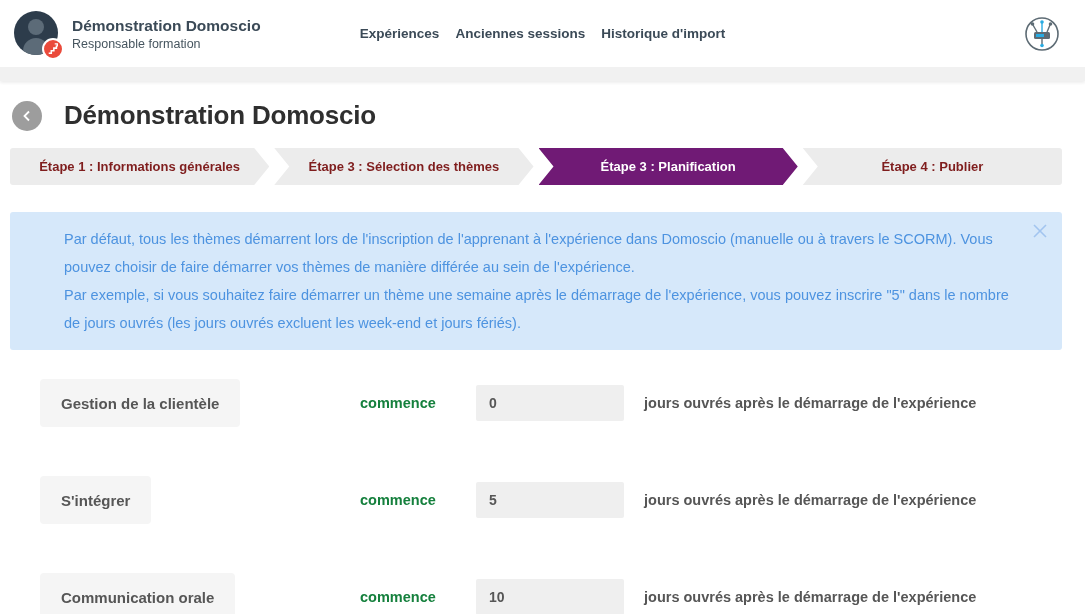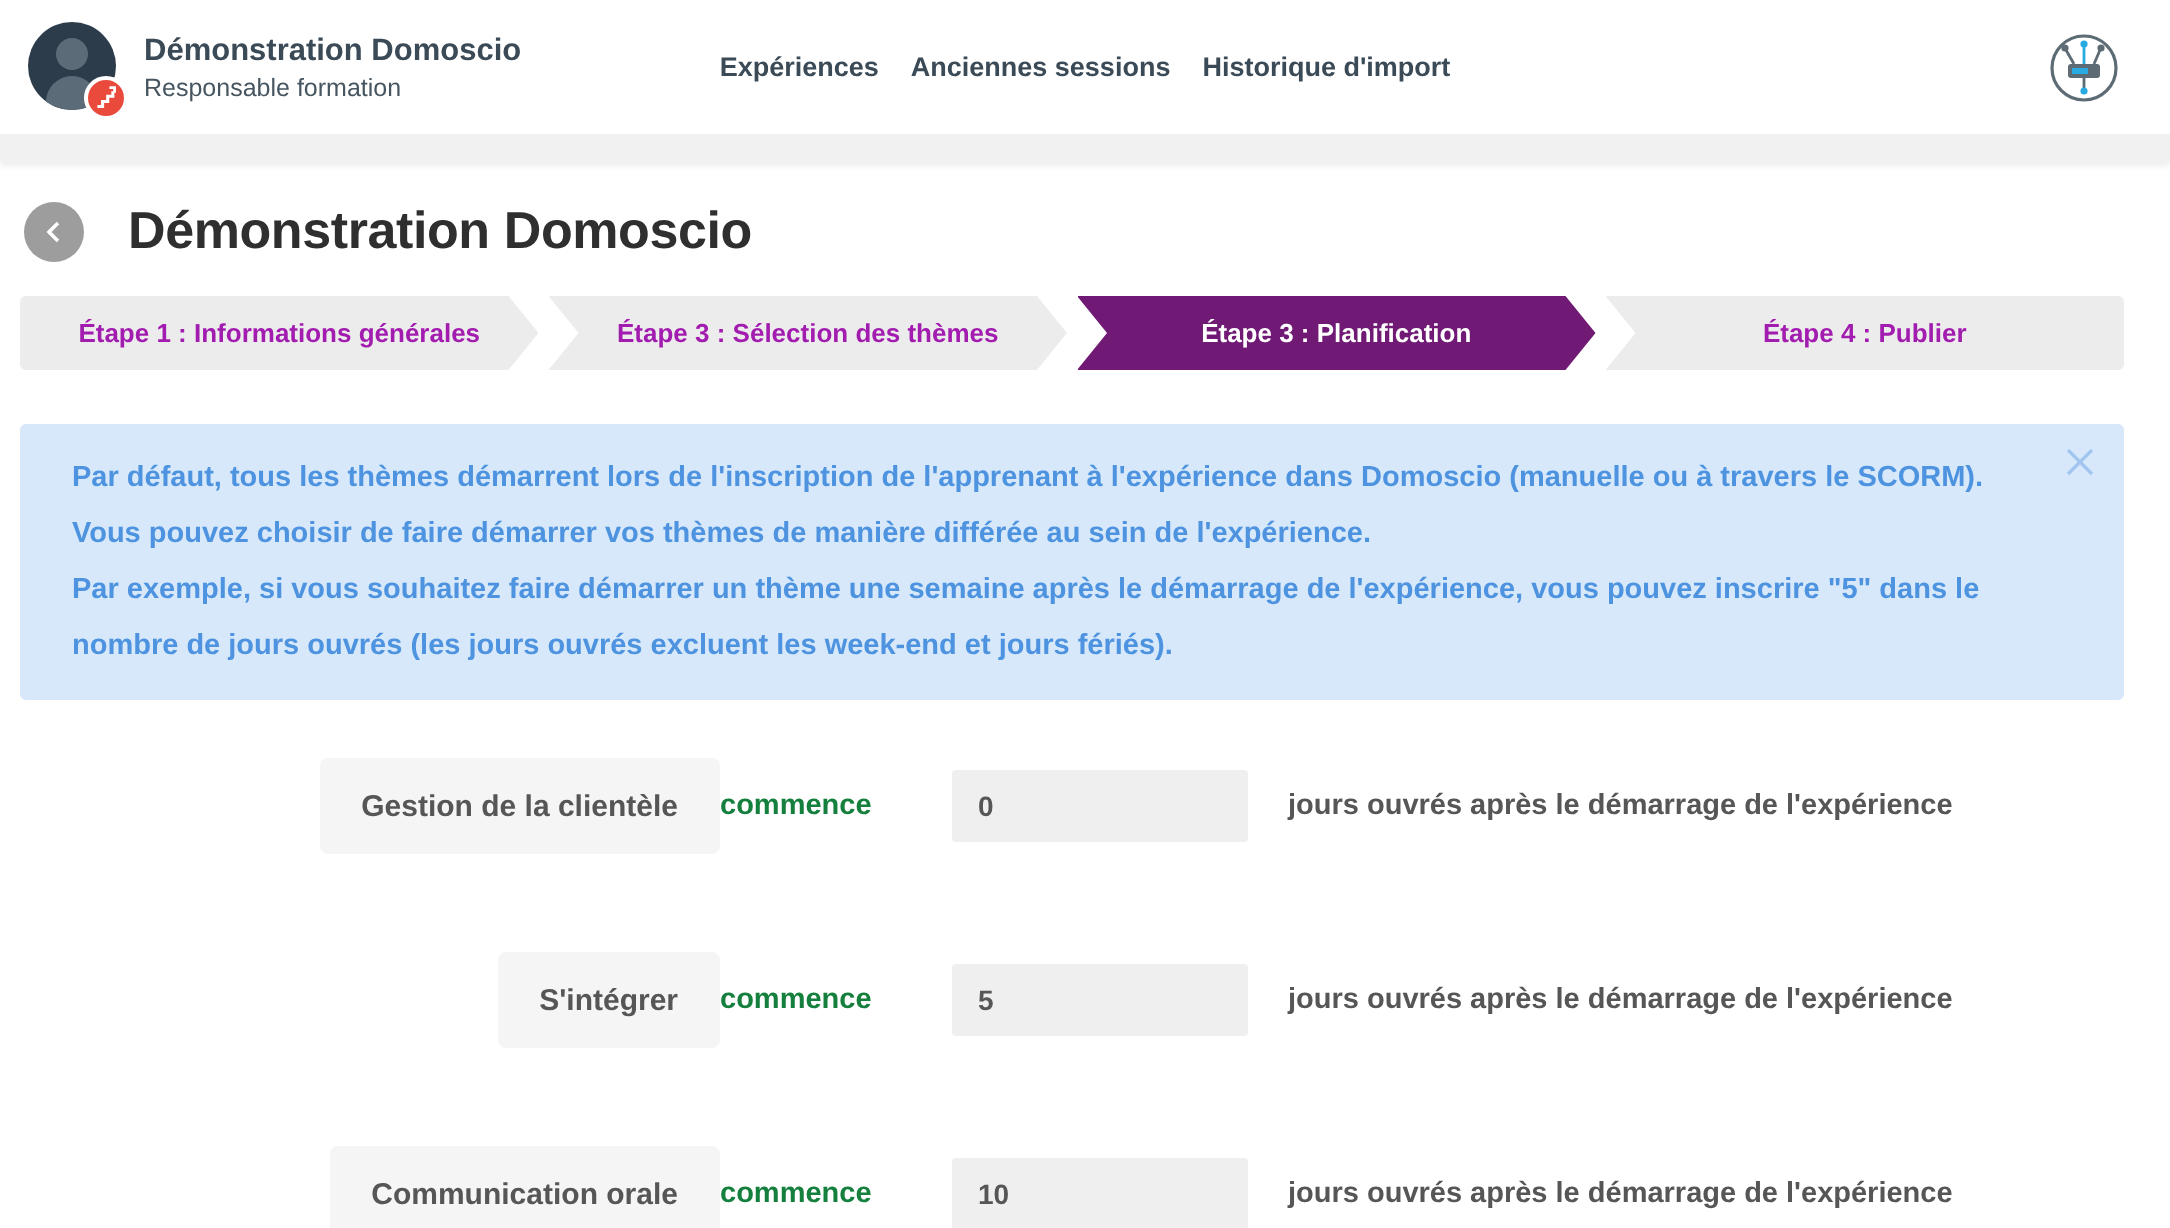--- a/index.html
+++ b/index.html
@@ -39,51 +39,51 @@
   .back-btn {
     width: 30px; height: 30px; border-radius: 50%; background: #9d9d9d;
     display: flex; align-items: center; justify-content: center; cursor: pointer; flex: 0 0 auto;
   }
   .page-title { margin-left: 22px; font-size: 26px; font-weight: 700; color: #2f2f2f; letter-spacing: -0.2px; }
 
   
   .wizard { display: flex; gap: 5px; margin-left: 10px; width: 1052px; height: 37px; }
   .step {
     flex: 1 1 0; display: flex; align-items: center; justify-content: center;
-    background: #ececec; color: #a21caf; font-size: 13px; font-weight: 700;
+    background: #ececec; color: #7f1d1d; font-size: 13px; font-weight: 700;
     clip-path: polygon(0 0, calc(100% - 15px) 0, 100% 50%, calc(100% - 15px) 100%, 0 100%, 15px 50%);
     cursor: pointer; white-space: nowrap;
   }
   .step:first-child {
     clip-path: polygon(0 0, calc(100% - 15px) 0, 100% 50%, calc(100% - 15px) 100%, 0 100%);
     border-radius: 3px 0 0 3px;
   }
   .step:last-child {
     clip-path: polygon(0 0, 100% 0, 100% 100%, 0 100%, 15px 50%);
     border-radius: 0 3px 3px 0;
   }
   .step.active { background: #701a75; color: #ffffff; }
 
   
   .info-box {
     position: relative; margin: 27px 0 0 10px; width: 1052px;
     background: #d6e8fa; border-radius: 3px; padding: 13px 40px 13px 26px;
   }
   .info-box p {
-    color: #4d93e0; font-size: 14.5px; font-weight: 700; line-height: 28px;
+    color: #4d93e0; font-size: 14.5px; font-weight: 400; line-height: 28px; margin-left: 28px;
   }
   .info-close {
     position: absolute; top: 10px; right: 13px; width: 18px; height: 18px;
     cursor: pointer; color: #a2c5ef;
   }
 
   
   .rows { margin-top: 29px; }
   .plan-row { display: flex; align-items: center; height: 48px; margin-bottom: 49px; }
-  .theme-col { width: 360px; display: flex; justify-content: flex-end; flex: 0 0 auto; }
+  .theme-col { width: 360px; display: flex; justify-content: flex-start; flex: 0 0 auto; padding-left: 40px; }
   .theme-chip {
     background: #f5f5f5; border-radius: 4px; height: 48px; display: flex; align-items: center;
     padding: 0 21px; font-size: 15px; font-weight: 700; color: #565656; white-space: nowrap;
   }
   .commence { width: 72px; font-size: 14.5px; font-weight: 700; color: #15803d; flex: 0 0 auto; }
   .days-input {
     margin-left: 44px; width: 148px; height: 36px; background: #efefef; border: none;
     border-radius: 2px; padding: 0 13px; font-family: inherit;
     font-size: 14px; font-weight: 700; color: #565656; outline: none; flex: 0 0 auto;
   }

